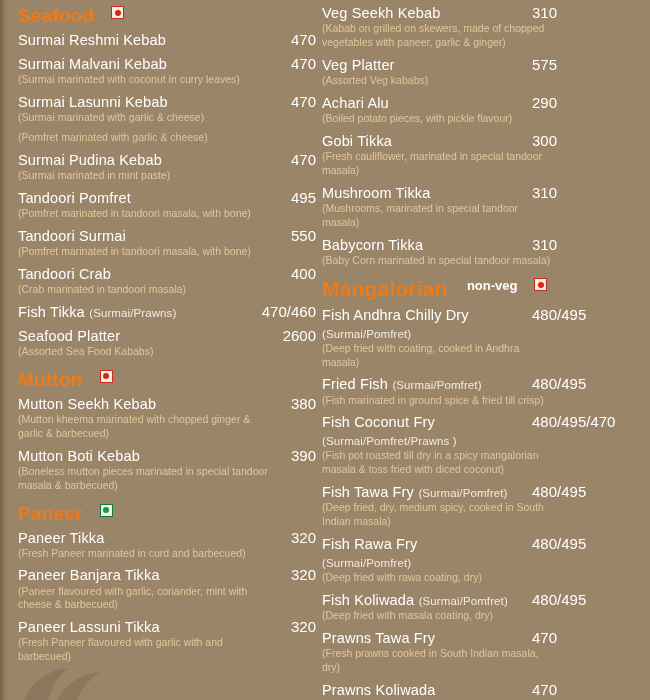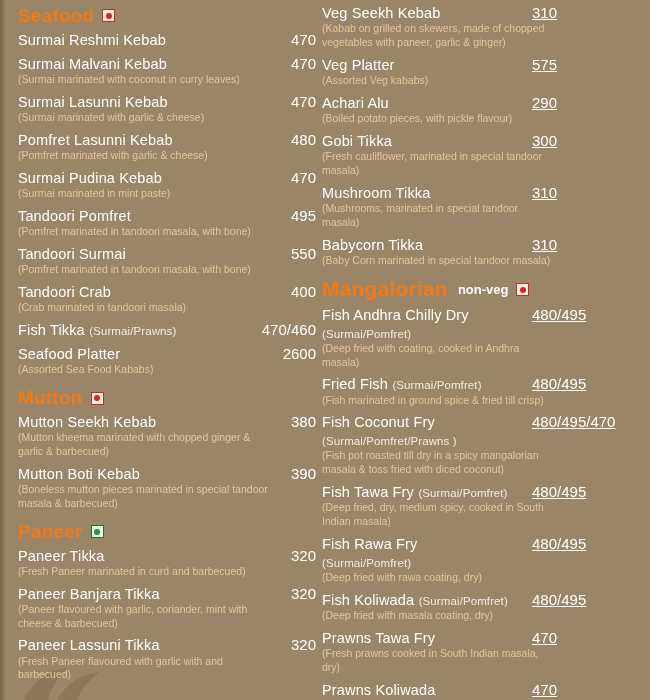--- a/index.html
+++ b/index.html
@@ -28,21 +28,21 @@
   .cols{
     position:absolute;inset:0;
     display:flex;
   }
   .col{position:relative;}
   .col-left{width:316px;padding:4px 0 0 18px;box-sizing:border-box;}
   .col-right{width:334px;padding:4px 0 0 6px;box-sizing:border-box;}
 
   
   .section-head{
-    display:flex;align-items:center;gap:8px;
+    display:flex;gap:17px;
     margin:11px 0 5px 0;
   }
   .section-head.first{margin-top:2px;}
   .section-title{
     color:#f07a16;
     font-size:19px;
     font-weight:bold;
     letter-spacing:.2px;
     line-height:1.05;
   }
@@ -78,21 +78,21 @@
     display:inline;
   }
   .item-variant{
     color:#f2ece1;font-size:11.5px;letter-spacing:.1px;display:inline;
   }
   .price{
     color:#ffffff;font-size:15px;line-height:1.2;white-space:nowrap;
     flex:0 0 auto;
   }
   .col-left .price{width:86px;text-align:right;}
-  .col-right .price{width:118px;text-align:left;padding-left:16px;text-decoration:underline;}
+  .col-right .price{width:118px;text-align:left;padding-left:16px;}
   .desc{
     color:#e0c79a;font-size:10.5px;line-height:1.32;
     margin-top:0px;max-width:250px;
   }
   .col-right .desc{max-width:232px;}
 </style>
 </head>
 <body>
 
 <div class="page">
@@ -128,24 +128,20 @@
           <div class="desc">(Surmai marinated with coconut in curry leaves)</div>
         </div>
         <div class="item">
           <div class="item-row">
             <div class="name-wrap"><span class="item-name">Surmai Lasunni Kebab</span></div>
             <div class="price">470</div>
           </div>
           <div class="desc">(Surmai marinated with garlic &amp; cheese)</div>
         </div>
         <div class="item">
-          <div class="item-row">
-            <div class="name-wrap"><span class="item-name">Pomfret Lasunni Kebab</span></div>
-            <div class="price">480</div>
-          </div>
           <div class="desc">(Pomfret marinated with garlic &amp; cheese)</div>
         </div>
         <div class="item">
           <div class="item-row">
             <div class="name-wrap"><span class="item-name">Surmai Pudina Kebab</span></div>
             <div class="price">470</div>
           </div>
           <div class="desc">(Surmai marinated in mint paste)</div>
         </div>
         <div class="item">

